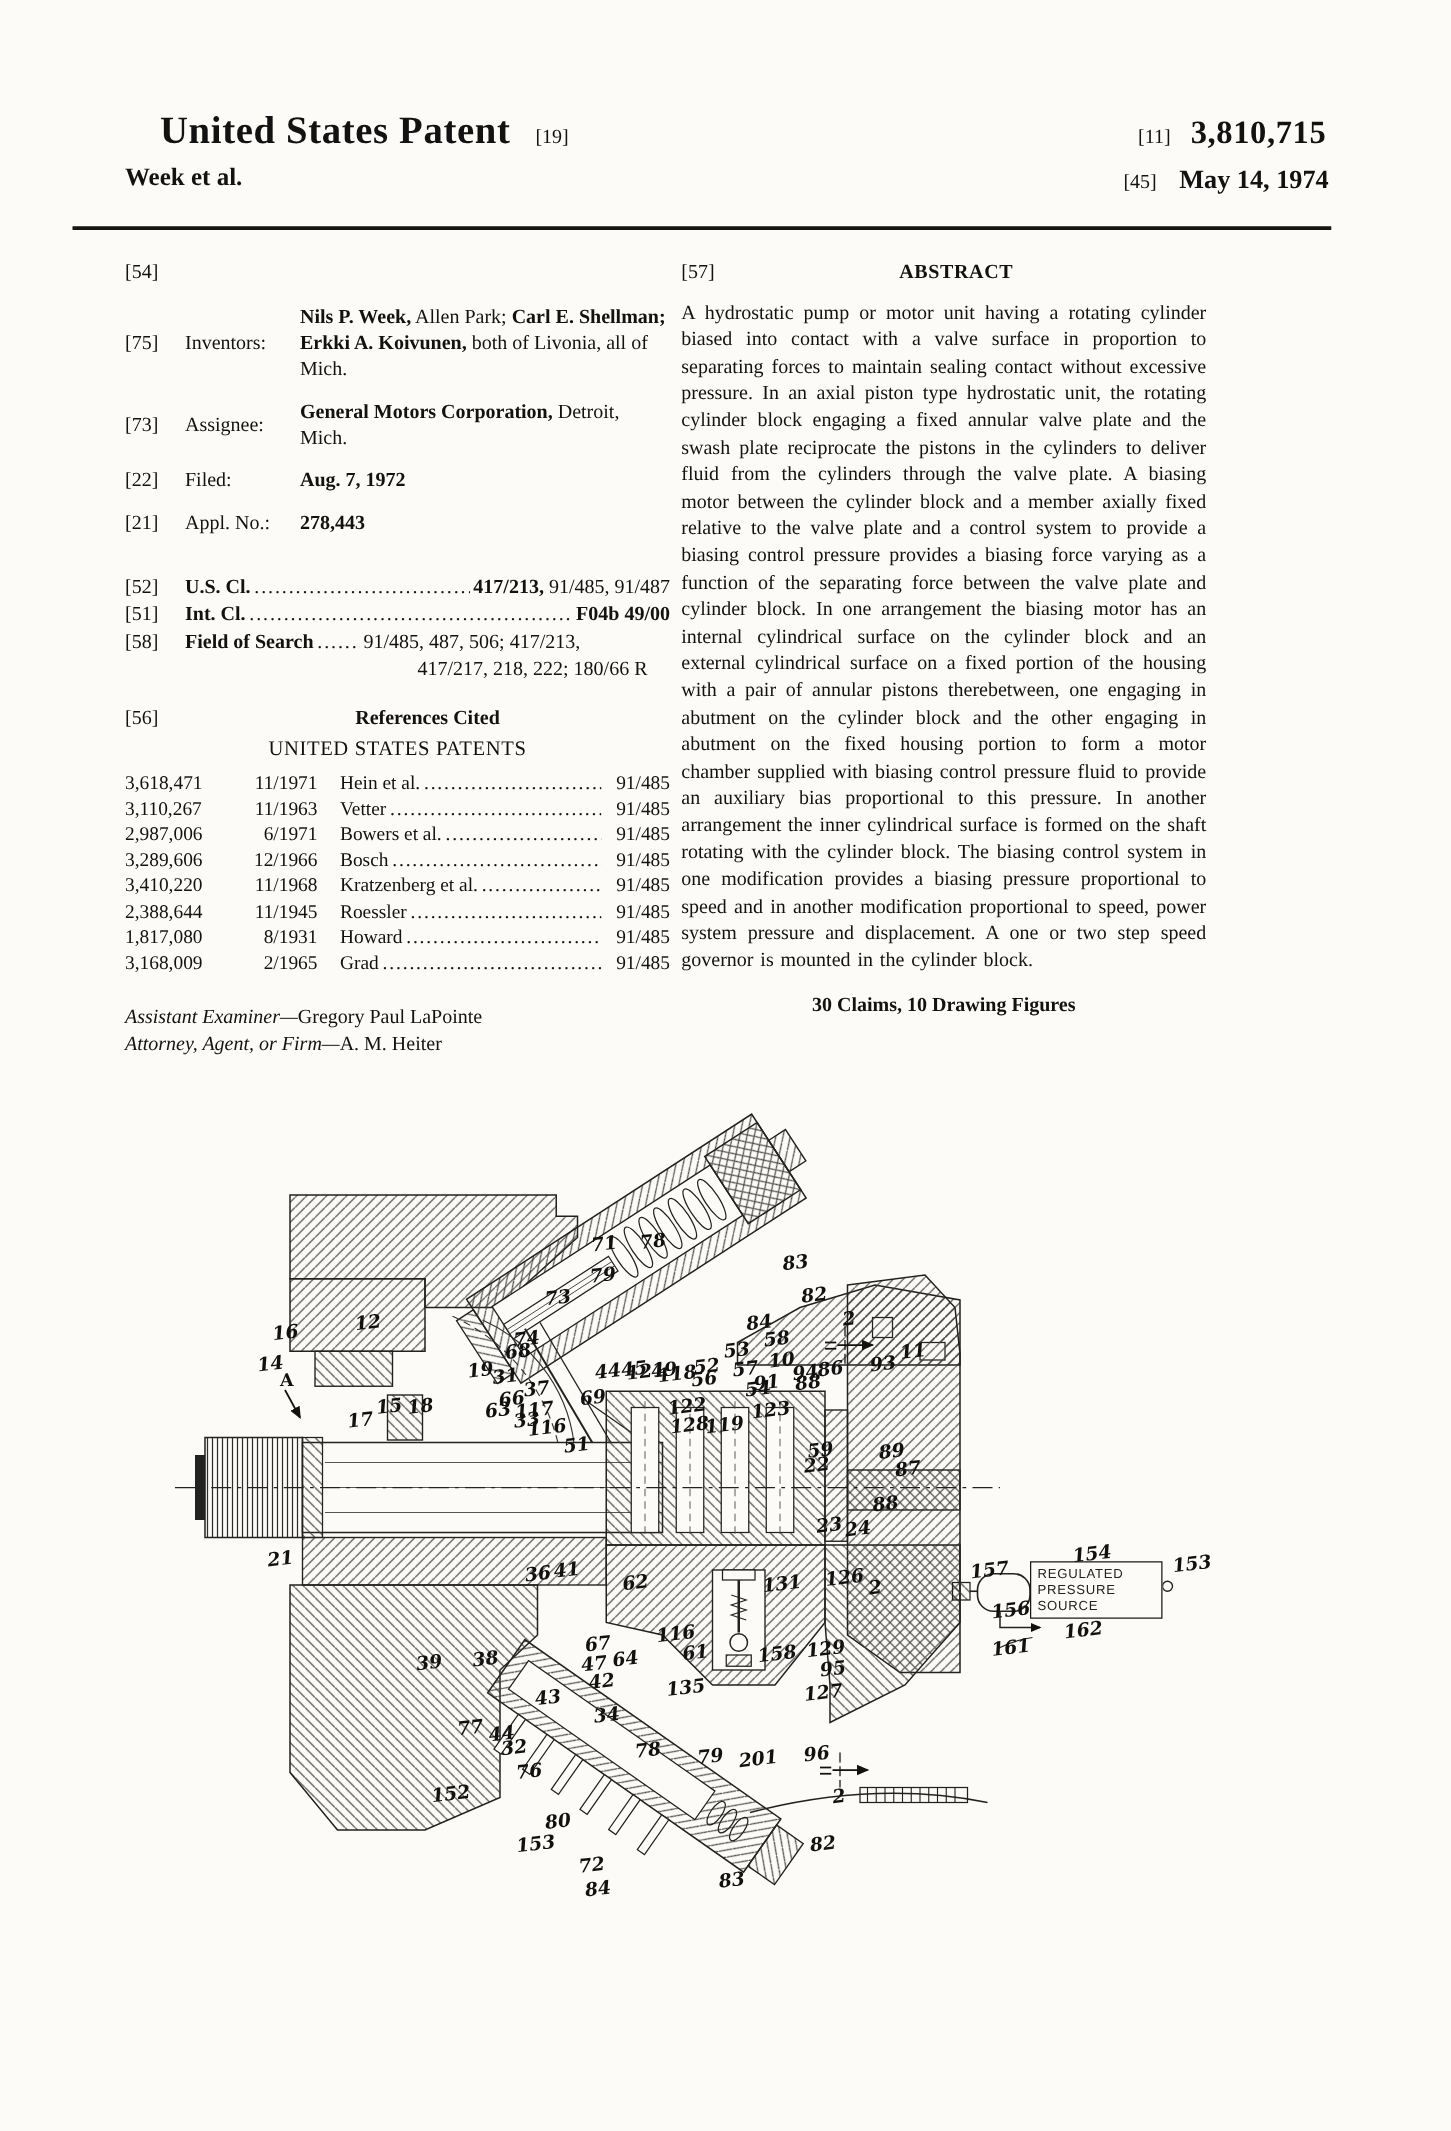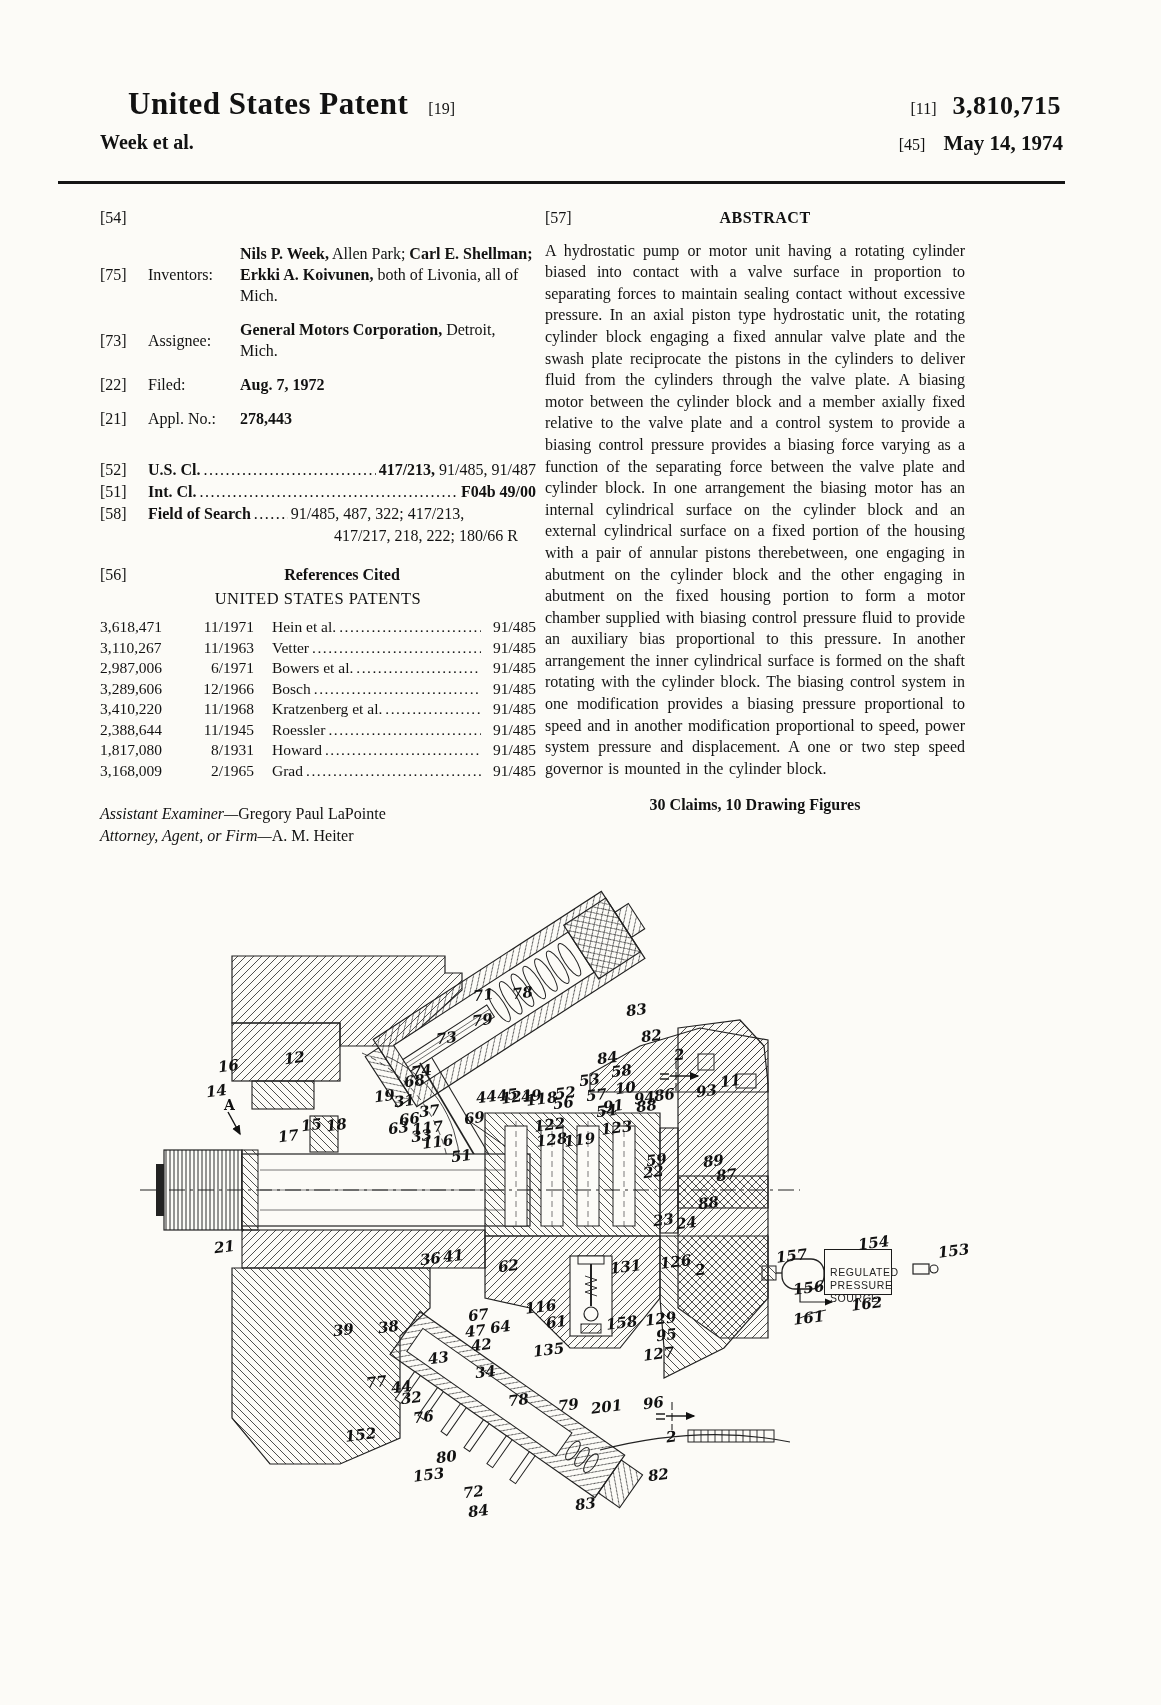--- a/index.html
+++ b/index.html
@@ -67,24 +67,24 @@
 
   
   .drawing { position:absolute; left:100px; top:878px; width:920px; height:680px; }
   .drawing svg { position:absolute; left:0; top:0; }
   .num {
     position:absolute; font-family:"DejaVu Serif", serif; font-style:italic; font-weight:bold;
     font-size:15px; color:#111; transform:rotate(-7deg); white-space:nowrap;
   }
   .num.up { font-style:normal; transform:none; font-size:14px; }
   .source-box {
-    position:absolute; left:724px; top:371px; width:68px; height:46px;
+    position:absolute; left:724px; top:371px; width:106px; height:46px;
     border:1.6px solid #1a1a1a; background:#fcfbf7; box-sizing:border-box;
     font-family:"Liberation Sans", sans-serif; font-size:10.5px; line-height:13px;
-    letter-spacing:0.6px; color:#222; padding:16px 0 0 5px;
+    letter-spacing:0.6px; color:#222; padding:3px 0 0 5px;
   }
 </style>
 </head>
 <body>
 
 <div class="page">
 
   <div class="header">
     <div class="hdr-row1">
       <span class="hdr-title">United States Patent</span>
@@ -143,21 +143,21 @@
     <div class="clsrow">
       <span class="ftag">[51]</span>
       <span class="cls-label">Int. Cl.</span>
       <span class="dots"></span>
       <span class="cls-val"><span style="font-weight: bold;">F04b 49/00</span></span>
     </div>
     <div class="clsrow">
       <span class="ftag">[58]</span>
       <span class="cls-label">Field of Search</span>
       <span class="dots" style="flex:0 0 34px;"></span>
-      <span class="cls-val">91/485, 487, 322; 417/213,</span>
+      <span class="cls-val">91/485, 487, 506; 417/213,</span>
     </div>
     <div class="fos2">417/217, 218, 222; 180/66 R</div>
 
     <div class="refs">
       <div class="refs-head">
         <span class="ftag">[56]</span>
         <span class="refs-title">References Cited</span>
       </div>
       <div class="refs-sub">UNITED STATES PATENTS</div>
       <div id="ref-rows">

